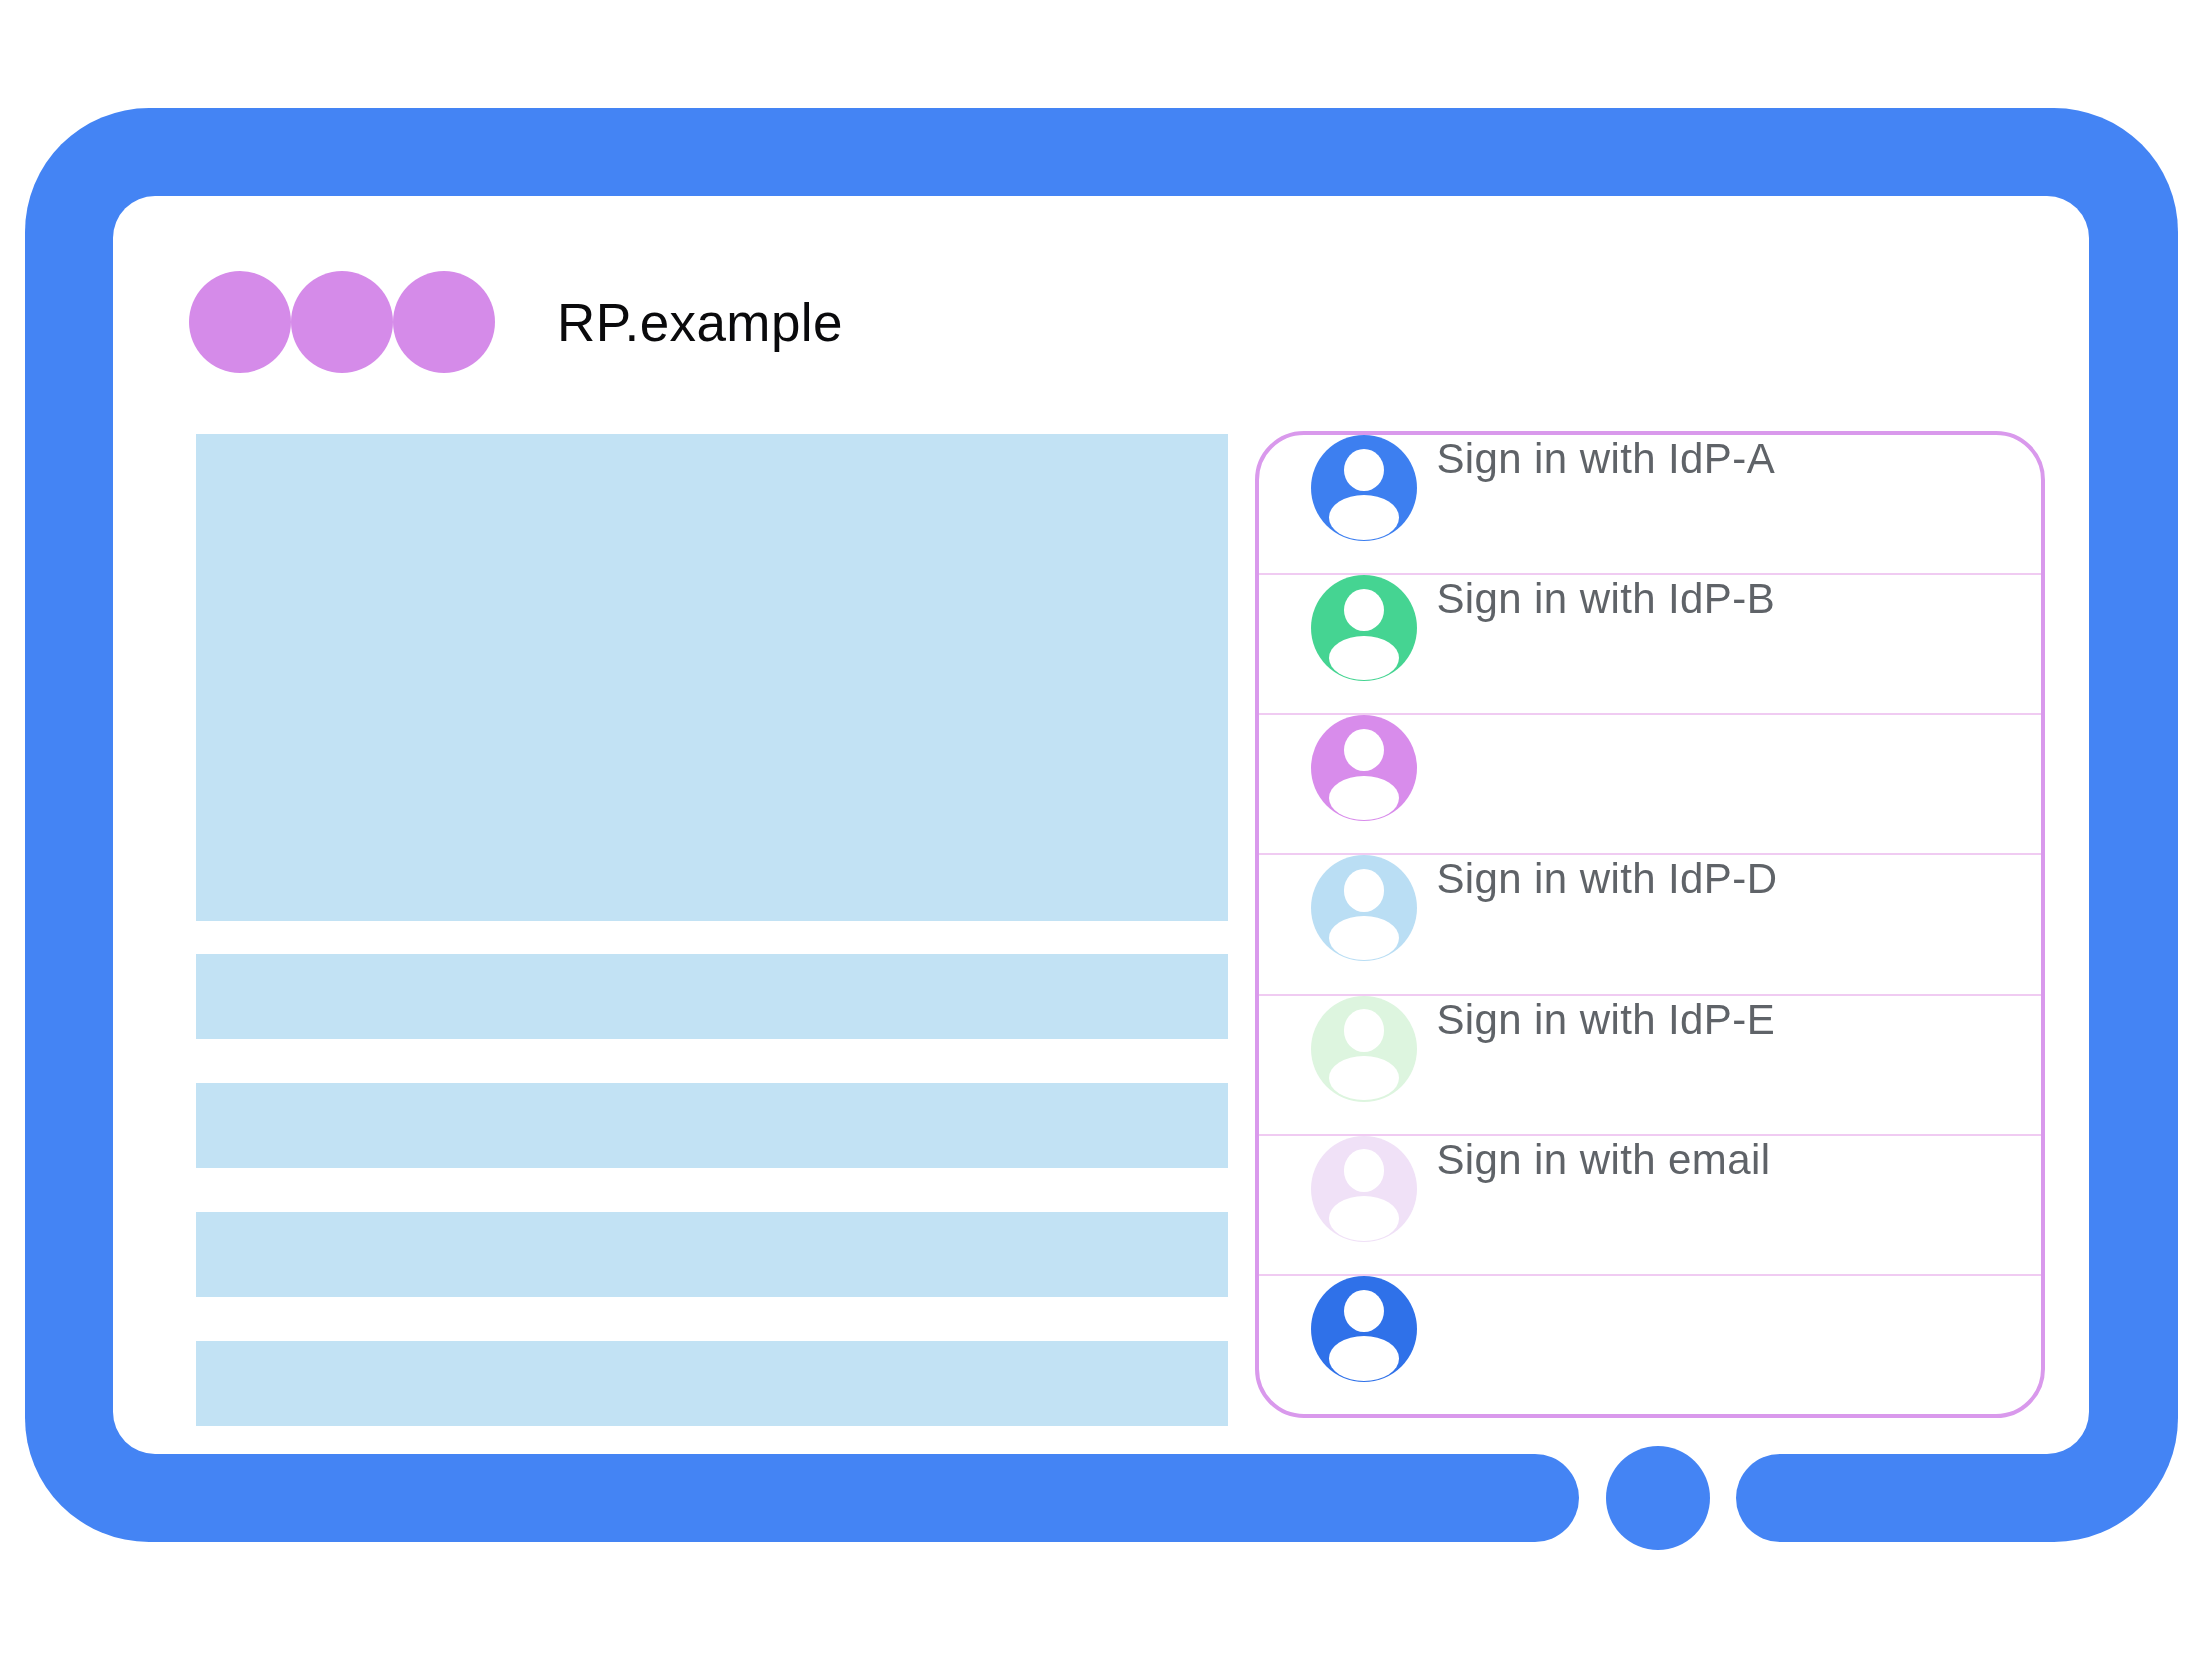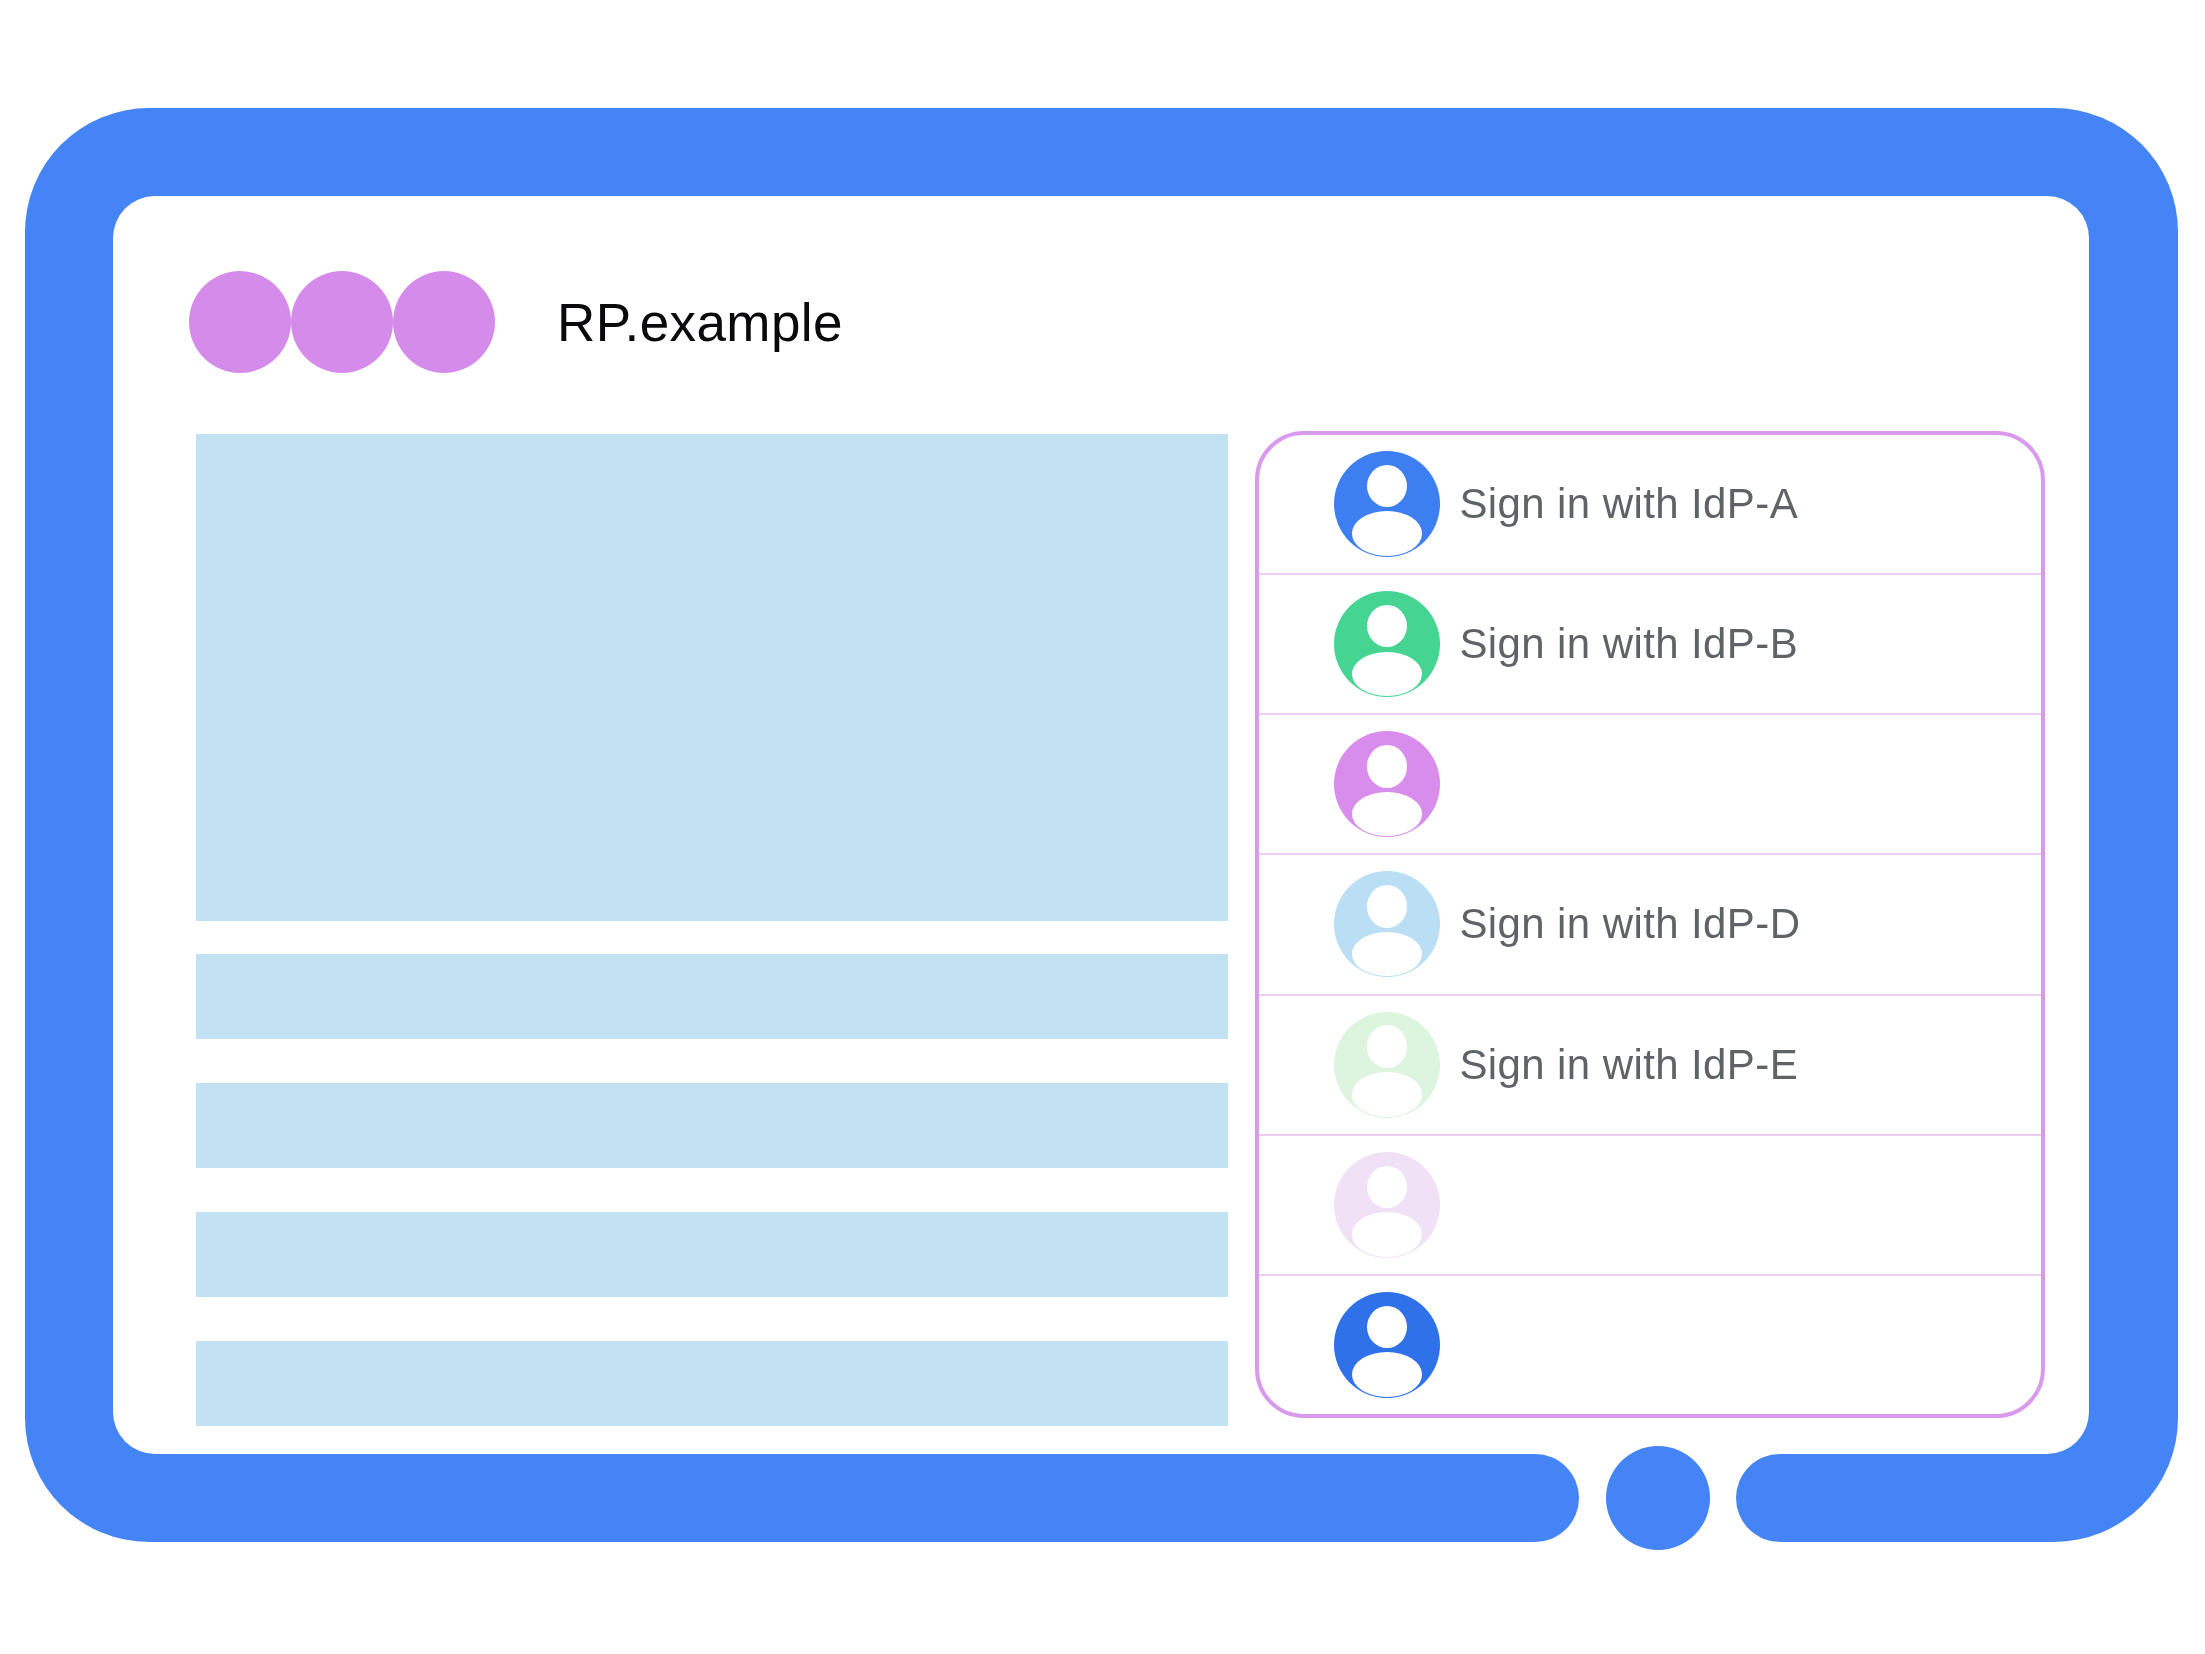--- a/index.html
+++ b/index.html
@@ -34,22 +34,22 @@
   .block.line.first{margin-top:33px;}
 
   
   .signin-panel{
     position:absolute;left:1142px;top:235px;width:790px;height:987px;
     box-sizing:border-box;background:#ffffff;
     border:4.4px solid var(--panel-border);border-radius:49px;
     display:flex;flex-direction:column;overflow:hidden;
   }
   .row{
-    flex:1 1 0;display:flex;align-items:center;gap:19.4px;
-    padding-left:75px;box-sizing:border-box;
+    flex:1 1 0;display:flex;gap:19.4px;
+    padding-left:52px;box-sizing:border-box;
   }
   .row + .row{border-top:2.6px solid var(--divider);}
   .avatar{width:106px;height:106px;border-radius:50%;position:relative;overflow:hidden;flex:none;}
   .avatar .head{position:absolute;left:31%;top:13%;width:38%;height:40%;background:#fff;border-radius:50%;}
   .avatar .shoulders{position:absolute;left:17%;top:57%;width:66%;height:42%;background:#fff;border-radius:50%;}
   .row .label{font-size:42px;color:var(--label);letter-spacing:0.4px;white-space:nowrap;}
 
   
   .bezel-gap{position:absolute;left:1535px;top:1452px;width:289px;height:92px;background:#ffffff;}
   .bezel-cap-left{position:absolute;left:1491px;top:1454px;width:88px;height:88px;background:var(--frame);border-radius:0 44px 44px 0;}
@@ -117,20 +117,21 @@
       <span class="shoulders"></span>
     </span>
     <span class="label">Sign in with IdP-E</span>
   </div>
 
   <div class="row">
     <span class="avatar" style="background: rgb(240, 225, 247);">
       <span class="head"></span>
       <span class="shoulders"></span>
     </span>
+    <span class="label">Sign in with email</span>
   </div>
 
   <div class="row">
     <span class="avatar" style="background: rgb(47, 113, 233);">
       <span class="head"></span>
       <span class="shoulders"></span>
     </span>
   </div>
 </div>
 

